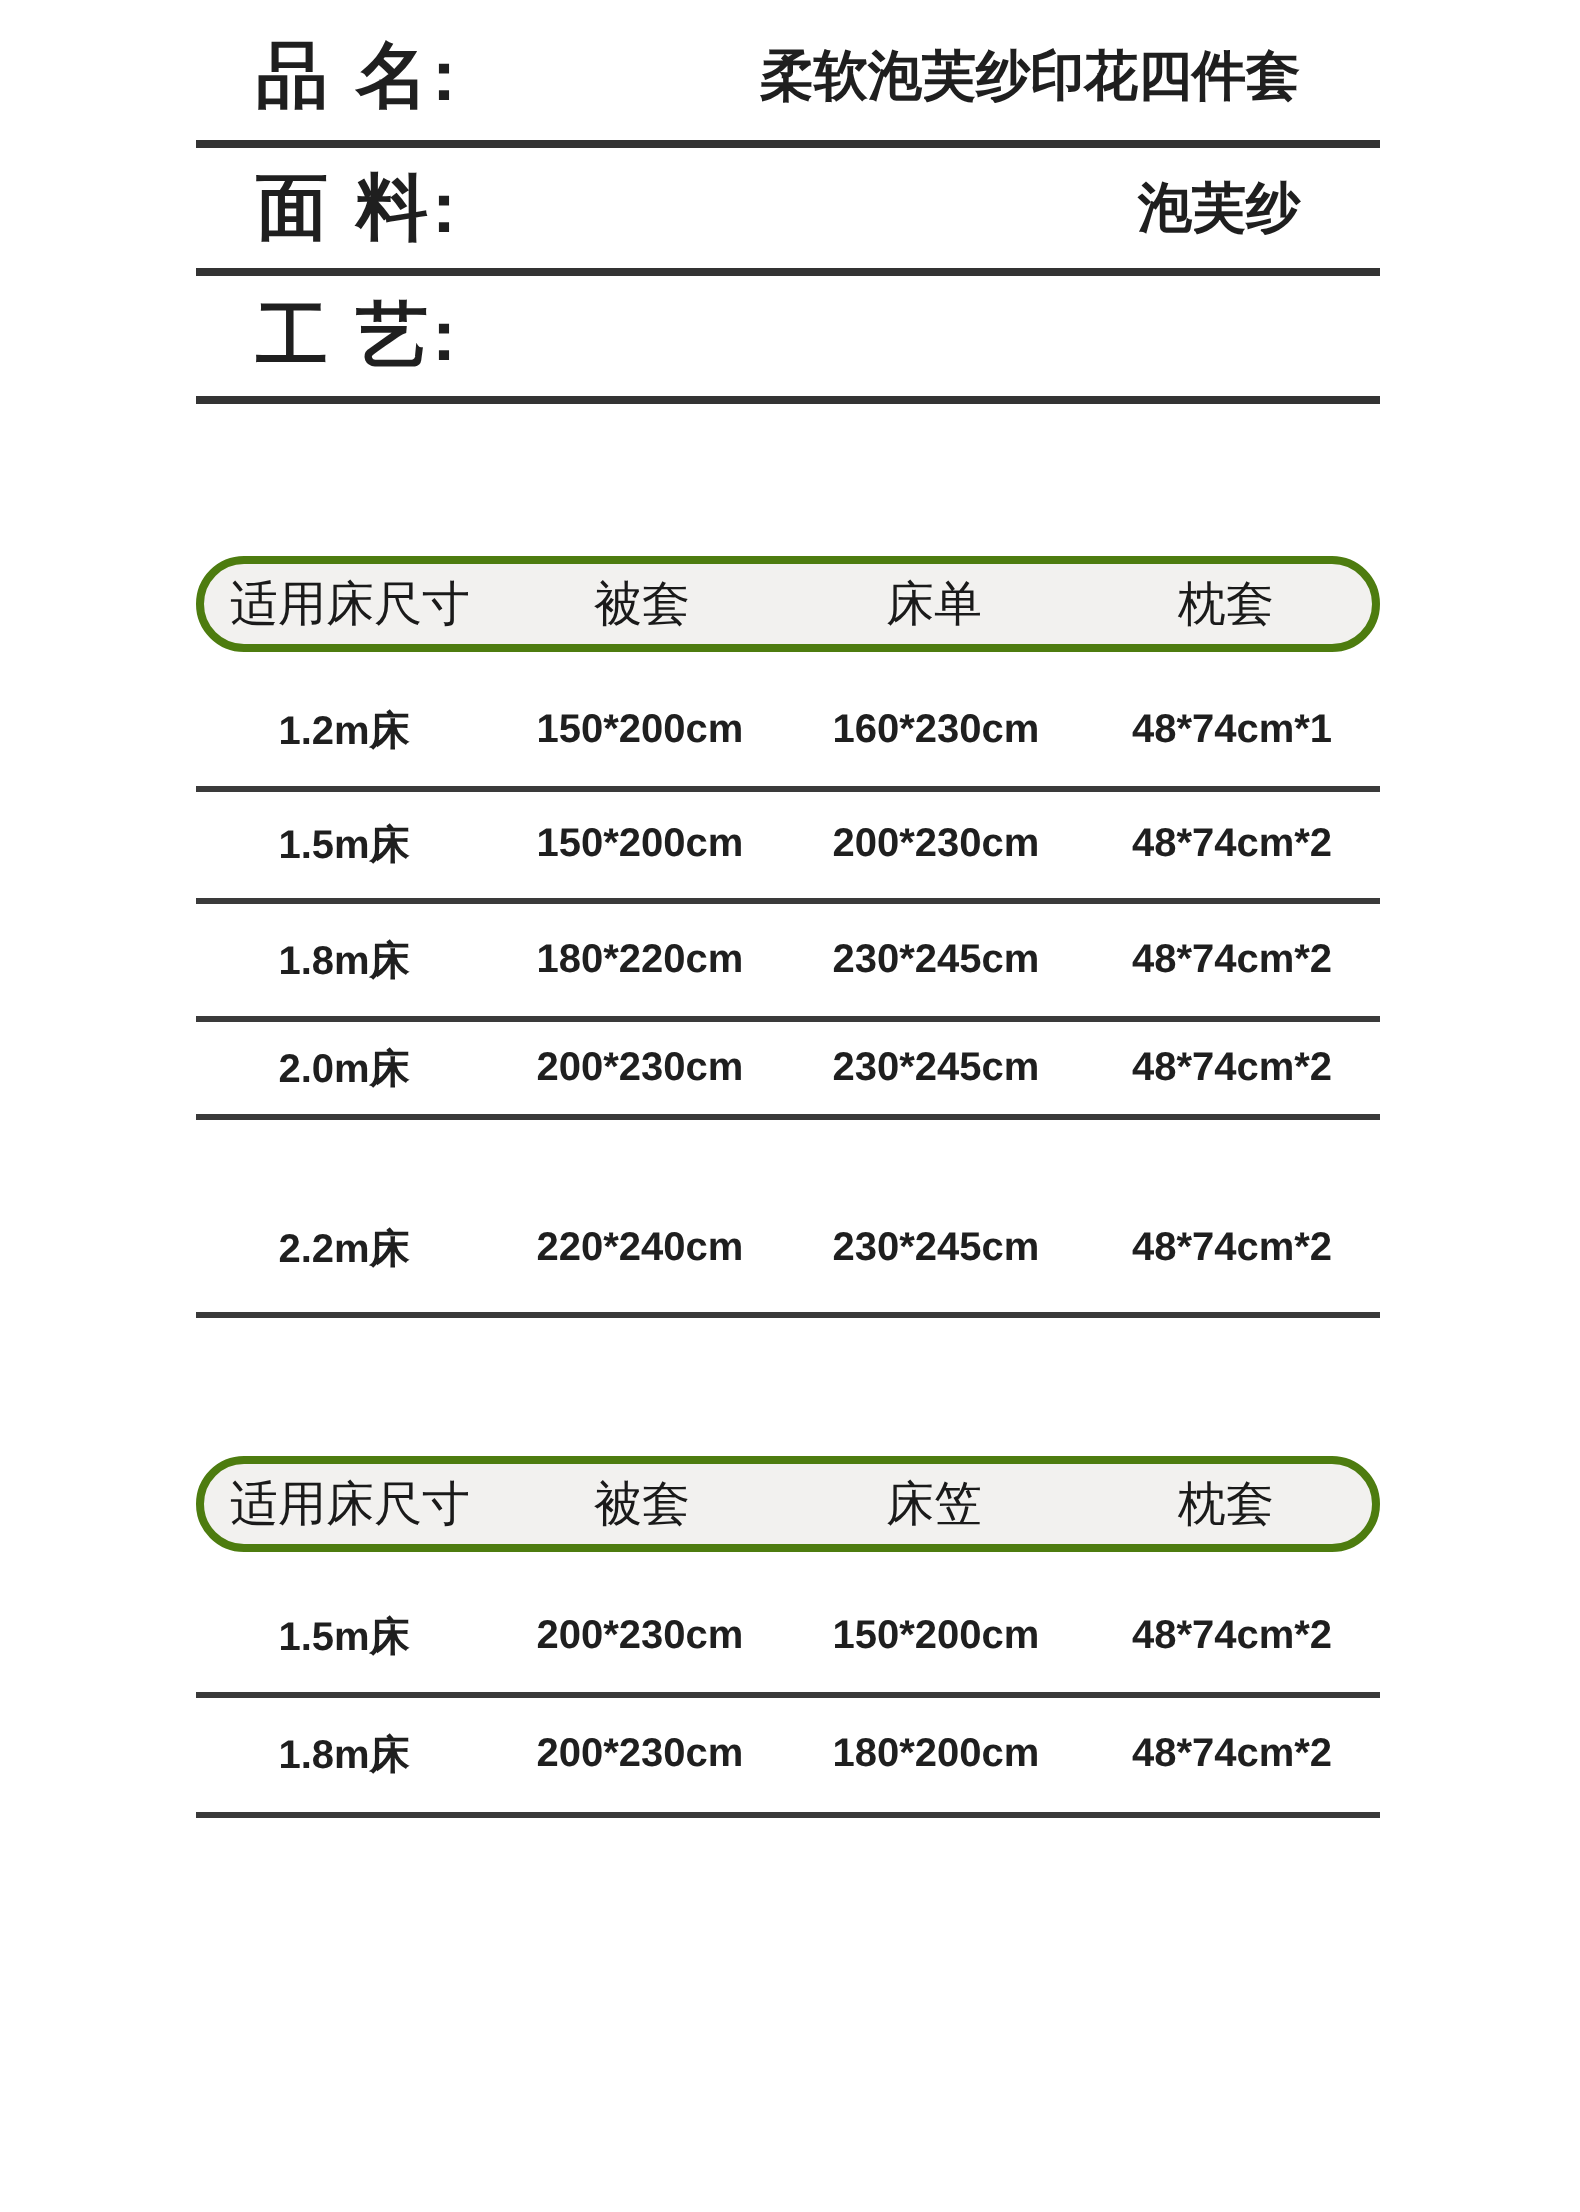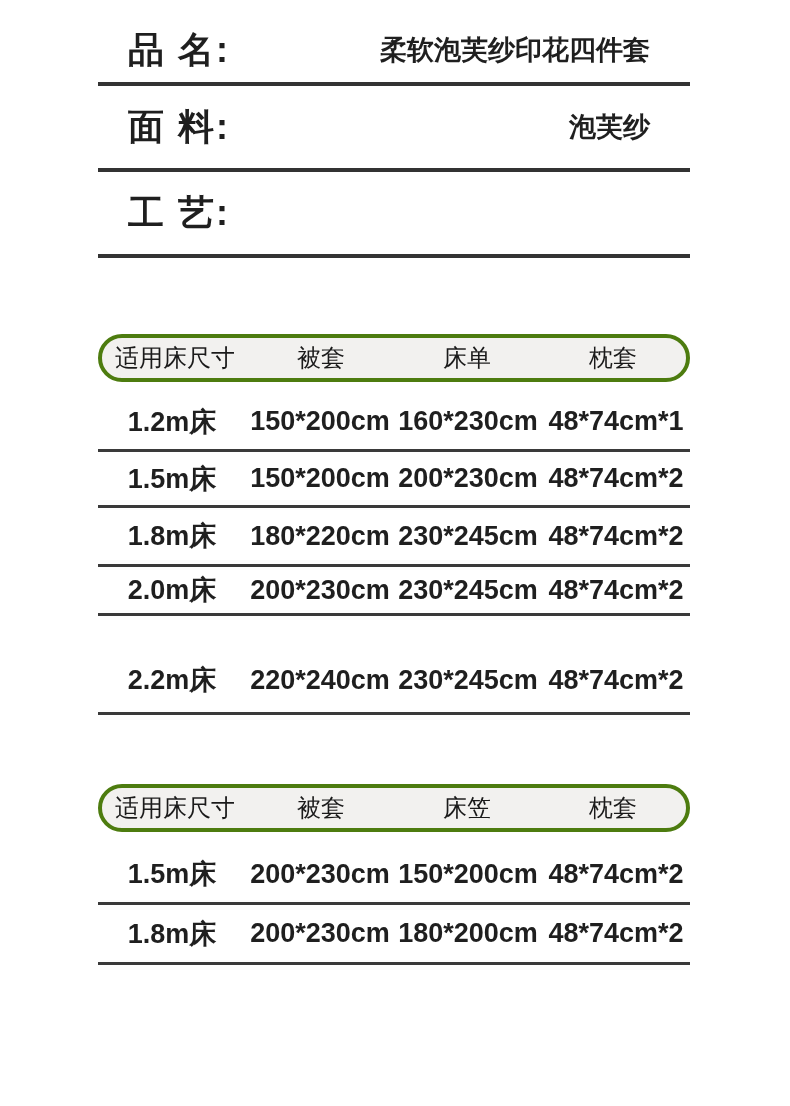--- a/index.html
+++ b/index.html
@@ -12,34 +12,34 @@
   .page {
     position: relative;
     width: 790px;
     height: 1106px;
     background: #ffffff;
     overflow: hidden;
   }
   .content {
     position: absolute;
     left: 98px;
-    top: 12px;
+    top: 0;
     width: 592px;
   }
 
   
   .spec-section { padding-top: 2px; }
   .spec-row {
     box-sizing: border-box;
     display: flex;
     align-items: center;
     justify-content: space-between;
     border-bottom: 4px solid #333333;
     padding-top: 0;
-    height: 86px;
+    height: 64px;
   }
   .spec-row:first-child { height: 72px; padding-top: 4px; }
   .spec-label {
     font-size: 36px;
     font-weight: 900;
     letter-spacing: 2px;
     padding-left: 30px;
     white-space: nowrap;
   }
   .spec-value {
@@ -72,21 +72,21 @@
   }
   .trow {
     box-sizing: border-box;
     display: grid;
     grid-template-columns: repeat(4, 1fr);
     align-items: center;
     border-bottom: 3px solid #3a3a3a;
   }
   .tcell {
     text-align: center;
-    font-size: 27px;
+    font-size: 20px;
     font-weight: 600;
     white-space: nowrap;
   }
   #table1 .trow:nth-child(1) { height: 70px; padding-top: 12px; }
   #table1 .trow:nth-child(2) { height: 56px; }
   #table1 .trow:nth-child(3) { height: 59px; }
   #table1 .trow:nth-child(4) { height: 49px; }
   #table1 .trow:nth-child(5) { height: 67px; margin-top: 32px; }
   #table2 .trow:nth-child(1) { height: 73px; padding-top: 14px; }
   #table2 .trow:nth-child(2) { height: 60px; }

